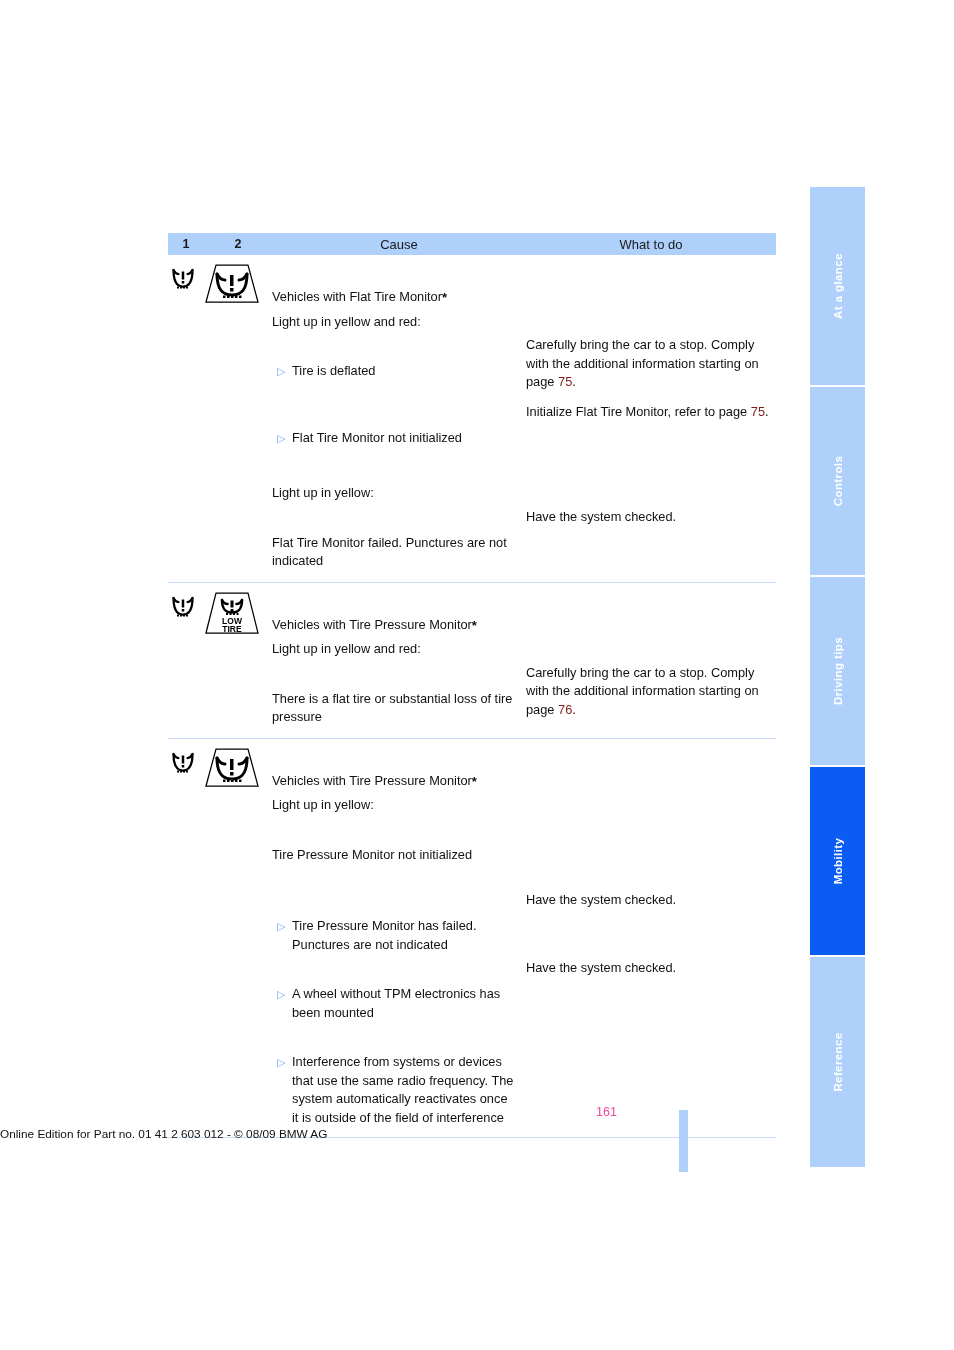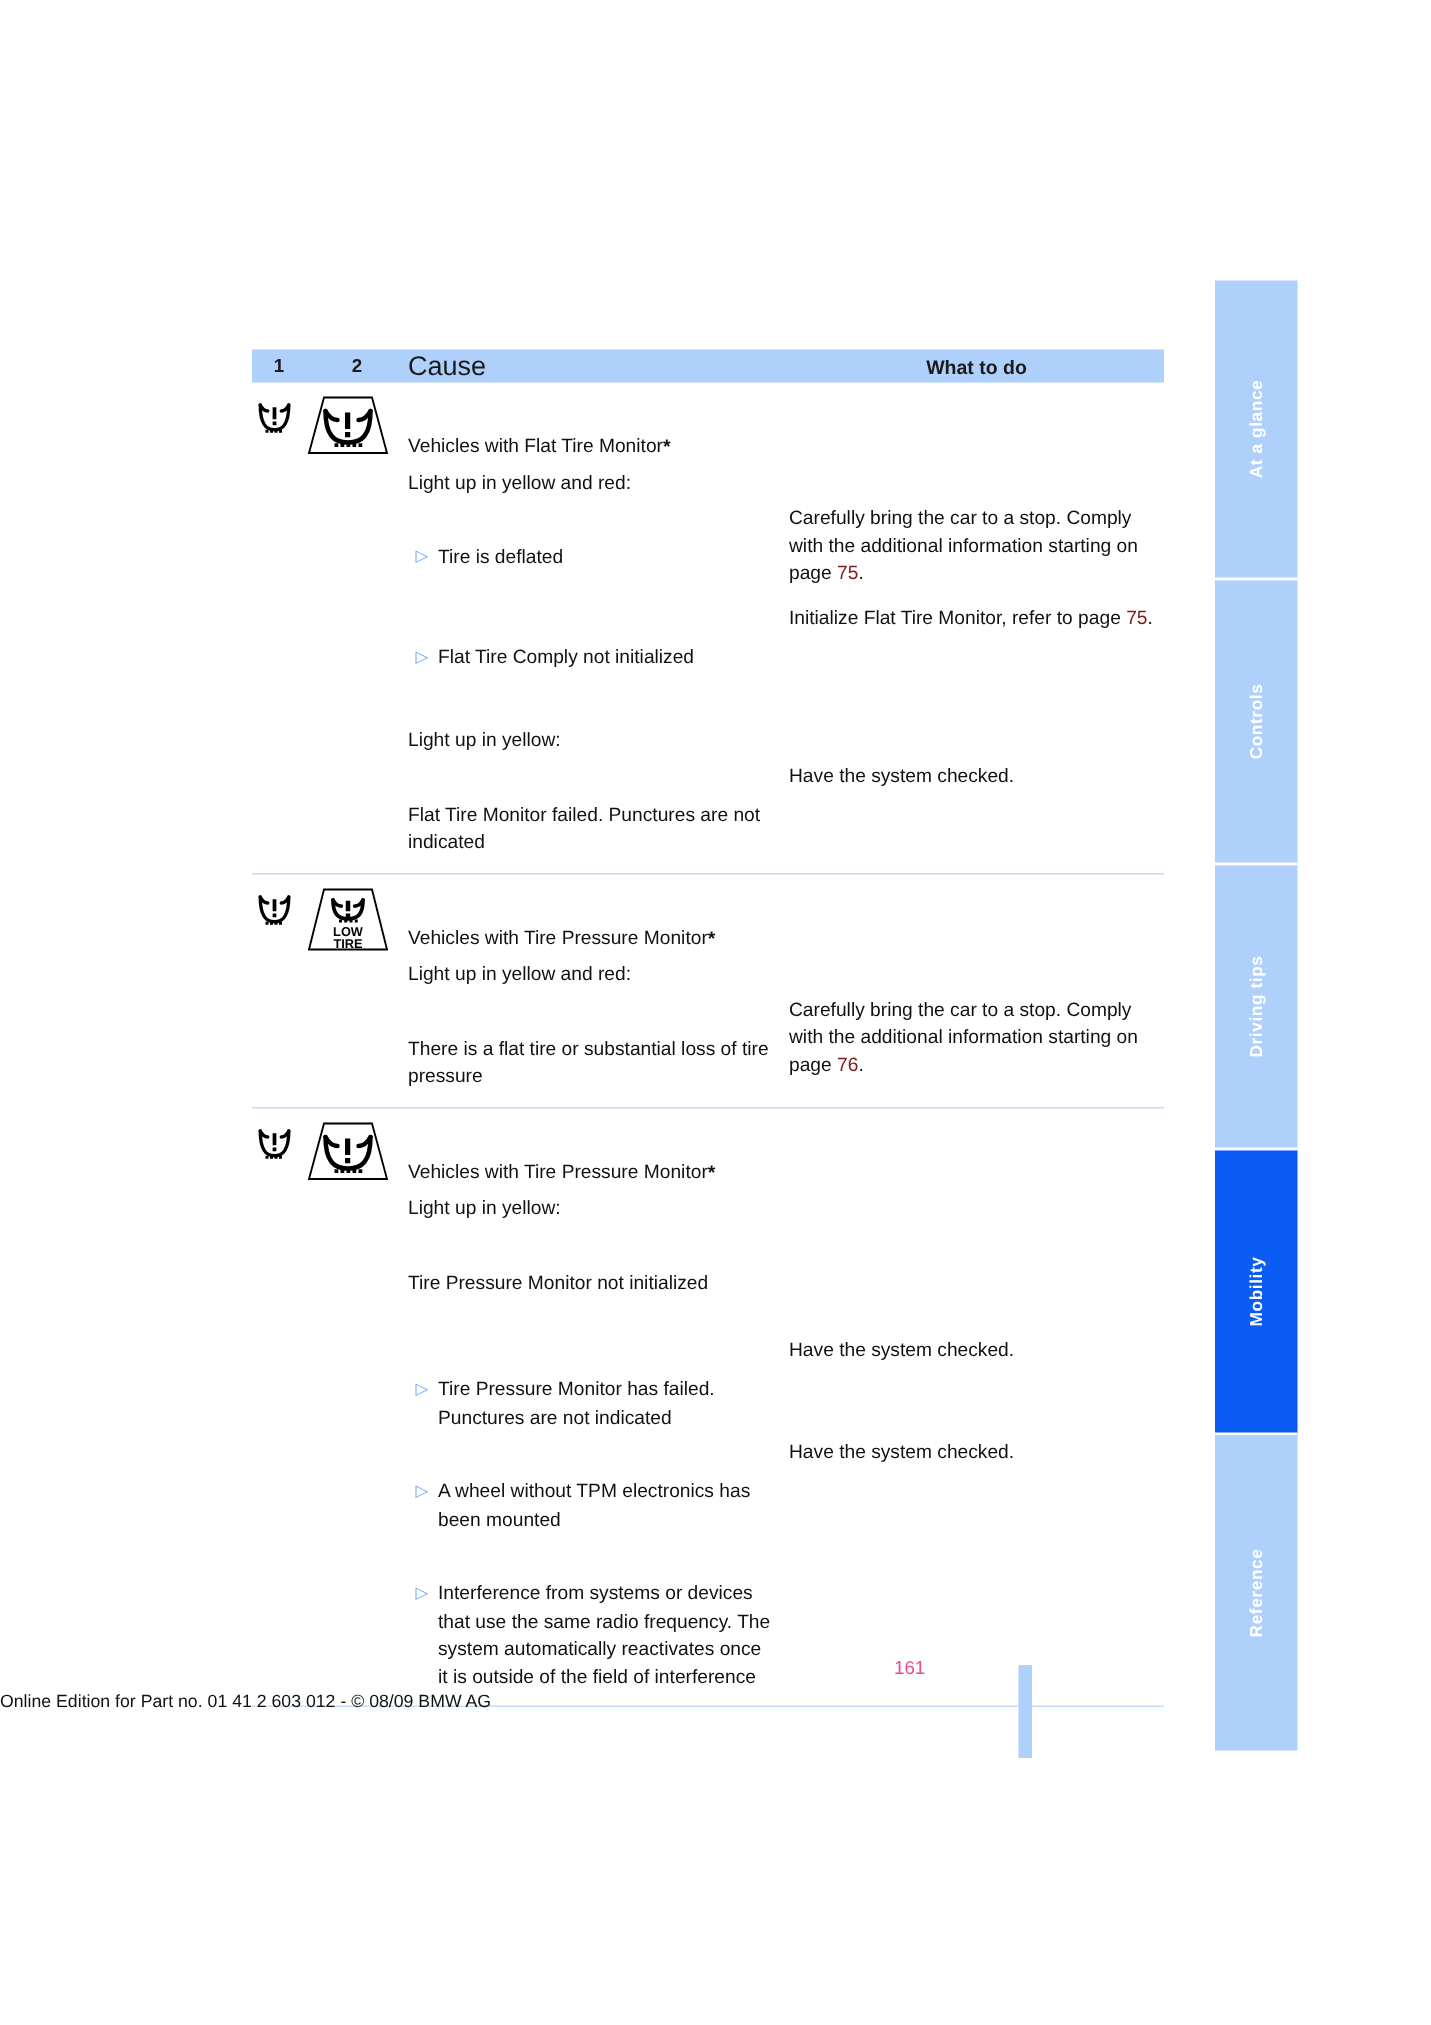--- a/index.html
+++ b/index.html
@@ -47,22 +47,22 @@
     background: #aed0fb;
     height: 22px;
     display: flex;
     align-items: center;
     font-size: 12.5px;
     font-weight: bold;
     color: #1a1a1a;
   }
   .hdr .c1 { width: 36px; text-align: center; }
   .hdr .c2 { width: 68px; text-align: center; }
-  .hdr .c3 { width: 254px; font-weight: normal; font-size: 18px;}
-  .hdr .c4 { width: 250px; text-align: center; font-weight: bold; font-size: 13px;}
+  .hdr .c3 { width: 254px; text-align: center; font-weight: normal; font-size: 13px;}
+  .hdr .c4 { width: 250px; text-align: center; font-weight: normal; font-size: 13px;}
 
   .section { padding-top: 7px; }
   .section + .section { border-top: 1px solid #c4dcfa; }
   .section.last { border-bottom: 1px solid #c4dcfa; padding-bottom: 10px; }
 
   .row { display: flex; align-items: flex-start; }
   .col-ico1 { width: 36px; flex: 0 0 36px; padding-top: 1px; }
   .col-ico2 { width: 68px; flex: 0 0 68px; padding-top: 0px; }
   .col-cause { width: 254px; flex: 0 0 254px; padding-right: 12px; margin-top: 26px; }
   .col-what { width: 250px; flex: 0 0 250px; }
@@ -205,21 +205,21 @@
       </div>
 
       <div class="gap-md"></div>
 
       <div class="row">
         <div class="col-ico1"></div>
         <div class="col-ico2"></div>
         <div class="col-cause">
           <div class="bullet-row">
             <span class="bullet-glyph">▷</span>
-            <span class="txt bullet-text">Flat Tire Comply not initialized</span>
+            <span class="txt bullet-text">Flat Tire Monitor not initialized</span>
           </div>
         </div>
         <div class="col-what txt"><span>Initialize Flat Tire Monitor, refer to page </span><span class="pg">75</span><span>.</span></div>
       </div>
 
       <div class="gap-md"></div>
 
       <div class="row">
         <div class="col-ico1"></div>
         <div class="col-ico2"></div>

